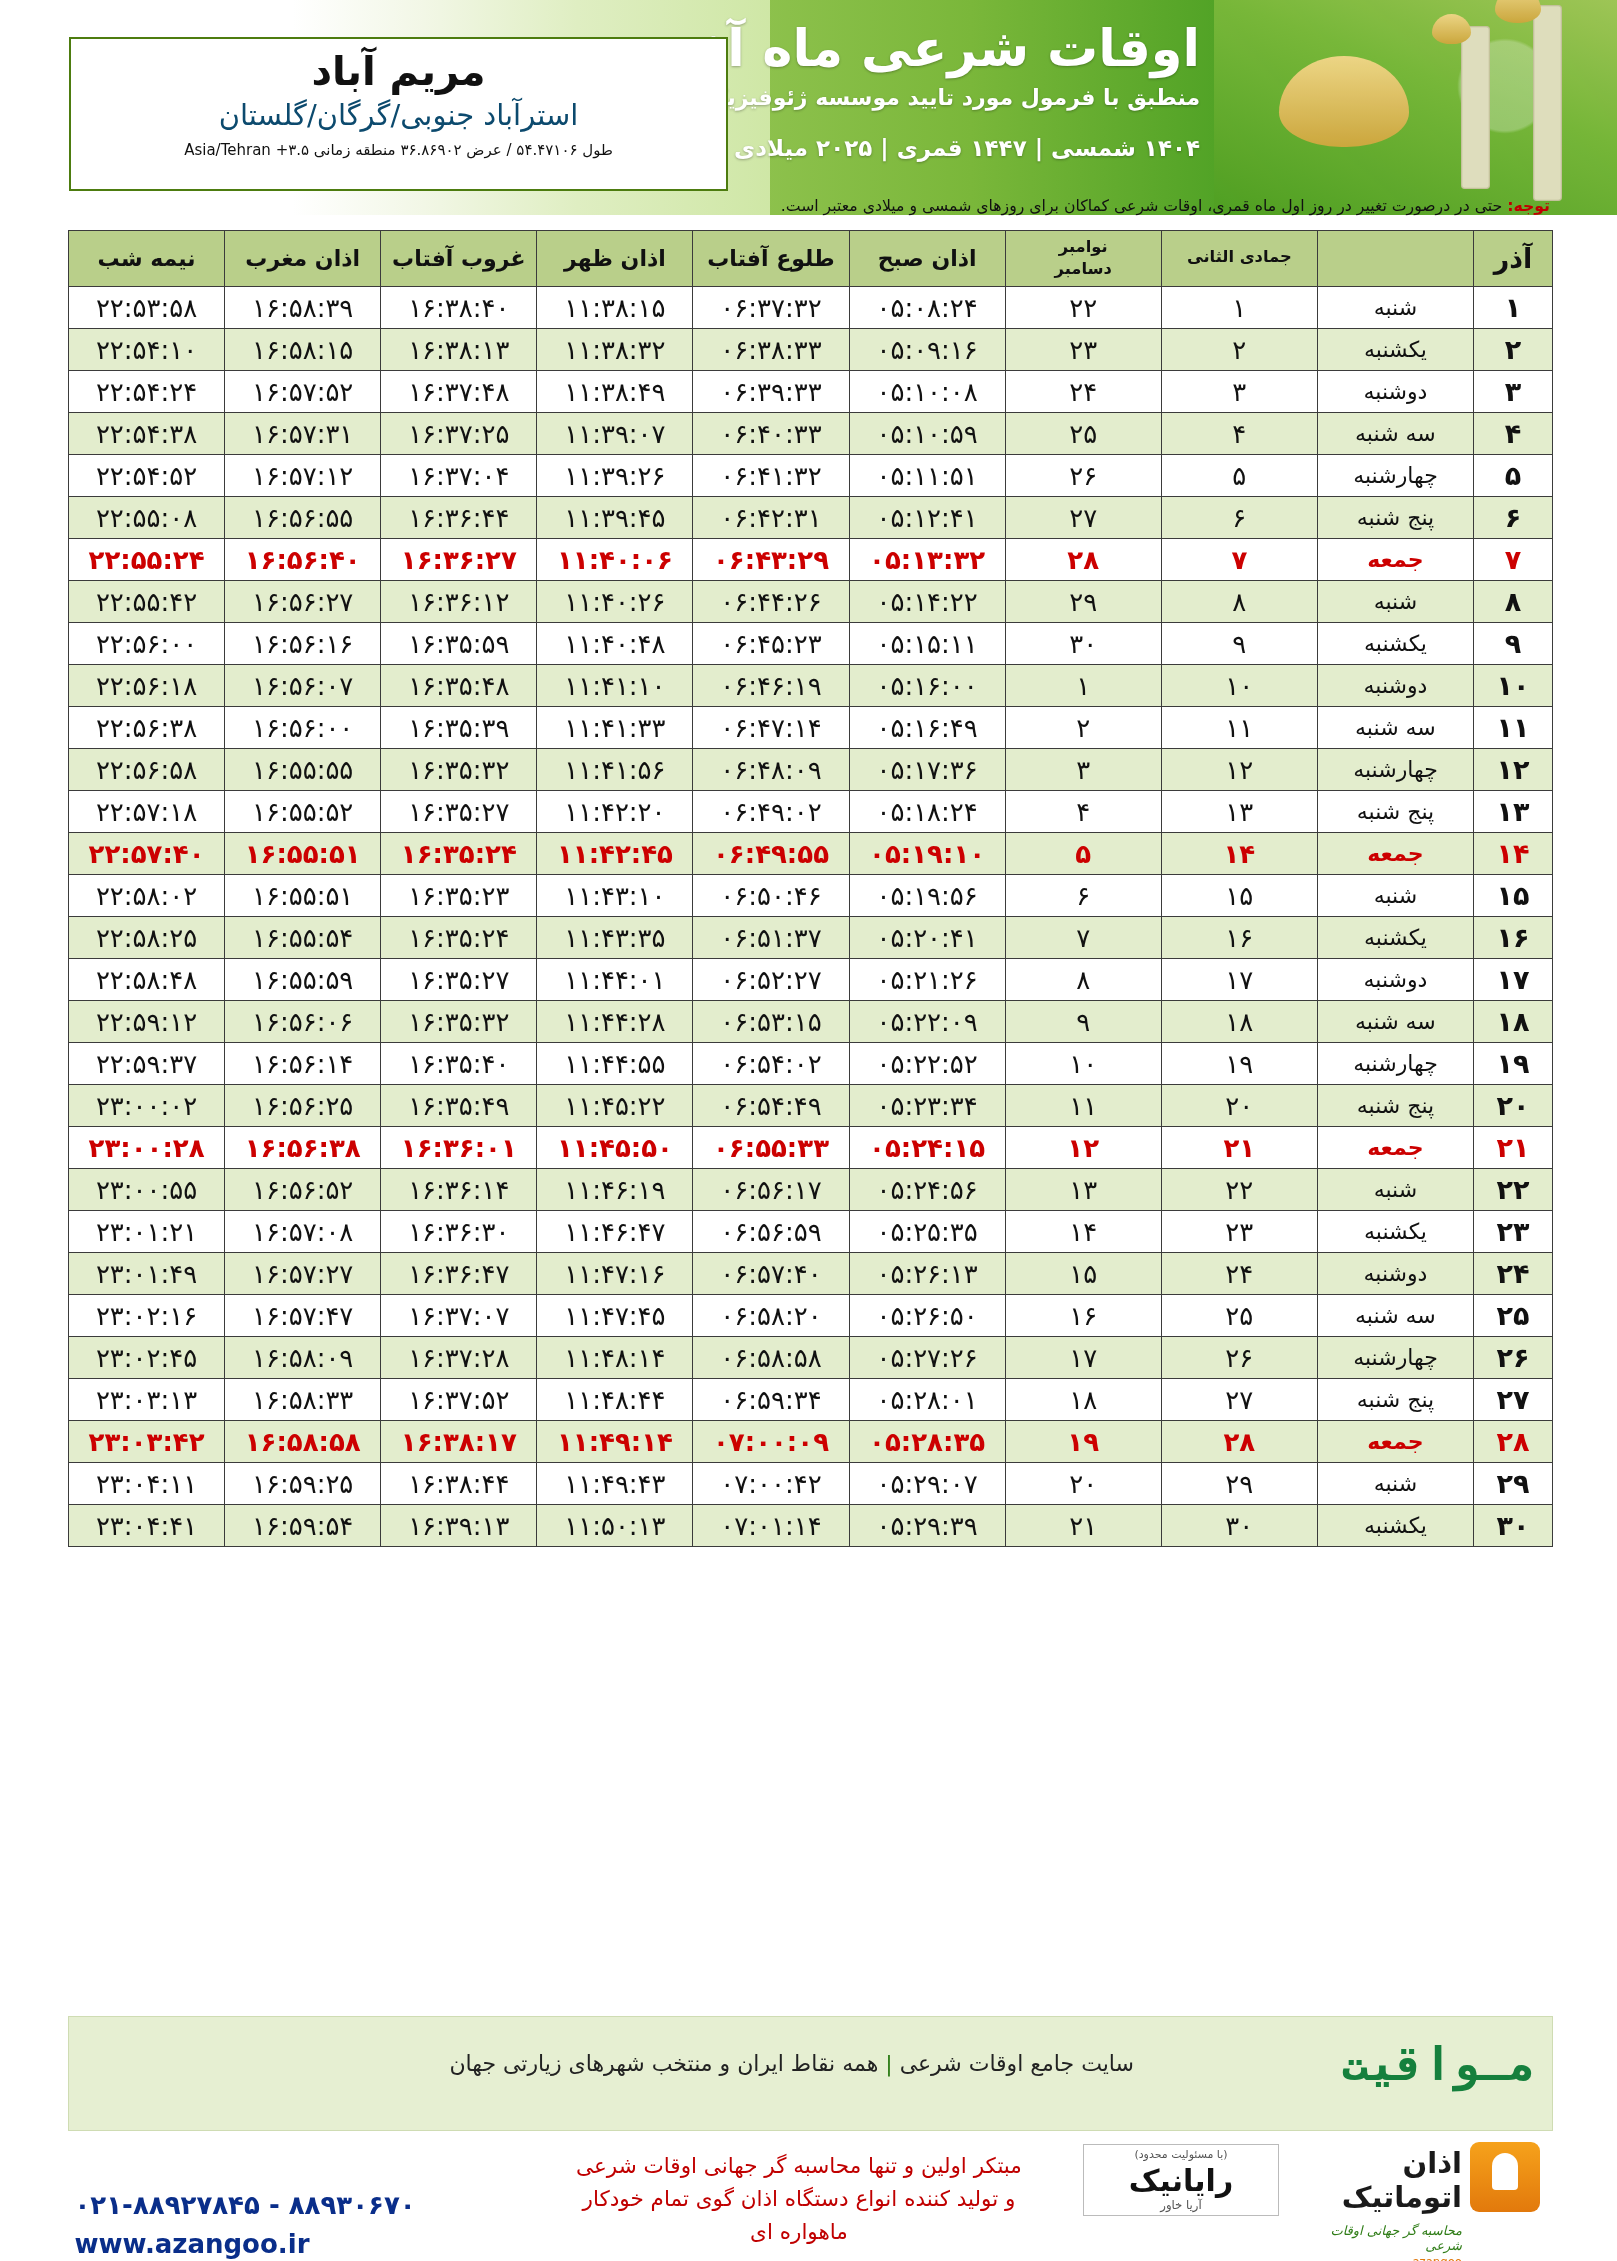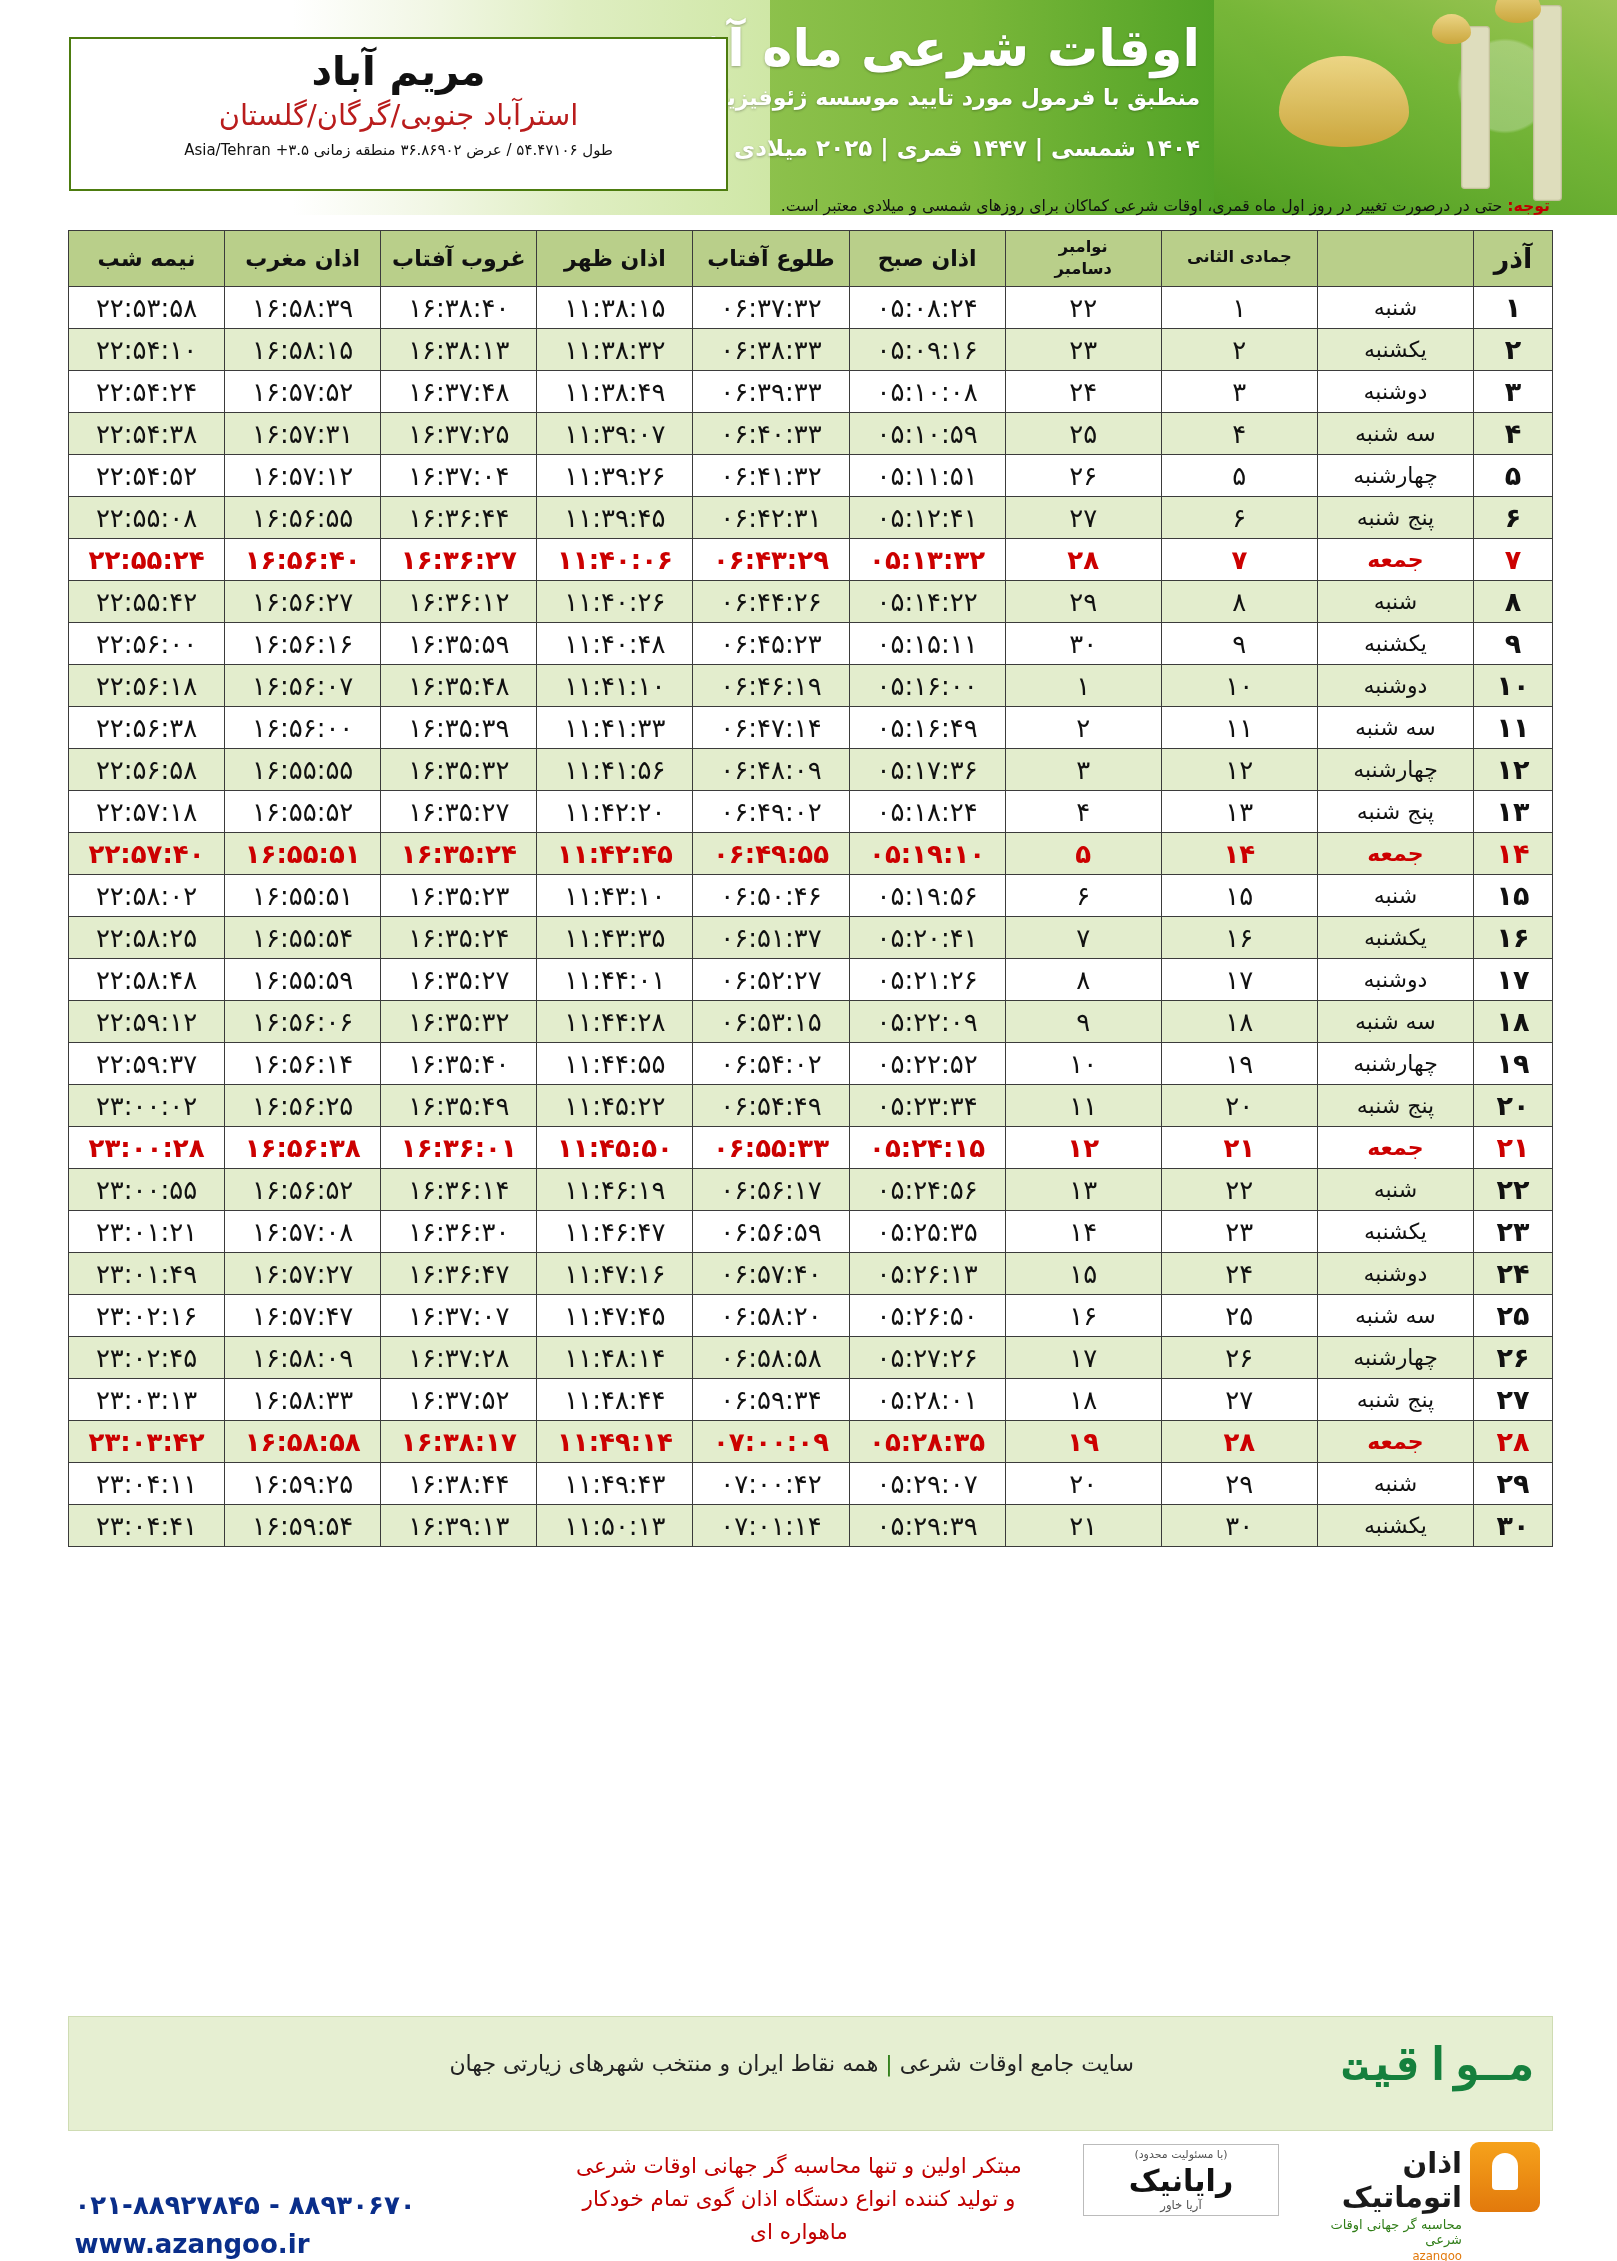--- a/index.html
+++ b/index.html
@@ -45,21 +45,21 @@
   .h-title{font-size:51px;font-weight:bold;line-height:1.05;letter-spacing:0;}
   .h-sub{font-size:22px;font-weight:bold;margin-top:9px;color:#ffffff;}
   .h-sub2{font-size:23px;font-weight:bold;margin-top:25px;color:#ffffff;}
   
   .city-box{
     position:absolute;left:69px;top:37px;width:659px;height:154px;
     border:2px solid #4d7c0f;background:#ffffff;box-sizing:border-box;
     text-align:center;padding-top:9px;
   }
   .city-name{font-size:40px;font-weight:bold;color:#111;line-height:1.15;}
-  .city-sub{font-size:29px;color:#b91c1c;margin-top:3.9px;}
+  .city-sub{font-size:29px;color:#0c4a6e;margin-top:3.9px;}
   .city-coord{font-size:15px;color:#111;margin-top:9px;direction:rtl;}
   .note{
     position:absolute;left:69px;top:196px;width:1481px;text-align:right;
     font-size:15.7px;color:#111;
   }
   .note b{color:#c00000;}
   
   .table-wrap{position:absolute;left:68px;top:230px;width:1485px;}
   table{border-collapse:collapse;width:1485px;table-layout:fixed;}
   th,td{
@@ -128,21 +128,21 @@
   .azan-icon{
     position:absolute;right:0;top:0;width:70px;height:70px;border-radius:9px;
     background:linear-gradient(180deg,#f6a21b,#e2790c);
   }
   .azan-icon:after{
     content:"";position:absolute;left:22px;top:10.4px;width:26px;height:37px;
     background:#fff;border-radius:13px 13px 3.9px 3.9px;
   }
   .azan-txt{position:absolute;right:78px;top:3.9px;text-align:right;}
   .azan-txt .a1{font-size:29px;font-weight:bold;color:#1a1a1a;}
-  .azan-txt .a2{font-size:13px;color:#2f7d17;margin-top:3px;}
+  .azan-txt .a2{font-size:13px;color:#2f7d17;margin-top:9px;font-style:italic;}
   .azan-txt .a3{font-size:11.7px;color:#e2790c;margin-top:2px;}
 </style>
 </head>
 <body>
 
 <div class="header">
   <div class="header-bg"></div>
   <div class="header-bg2"></div>
   <div class="mosque">
     <div class="minaret" style="right:56px;height:196px;"></div>

